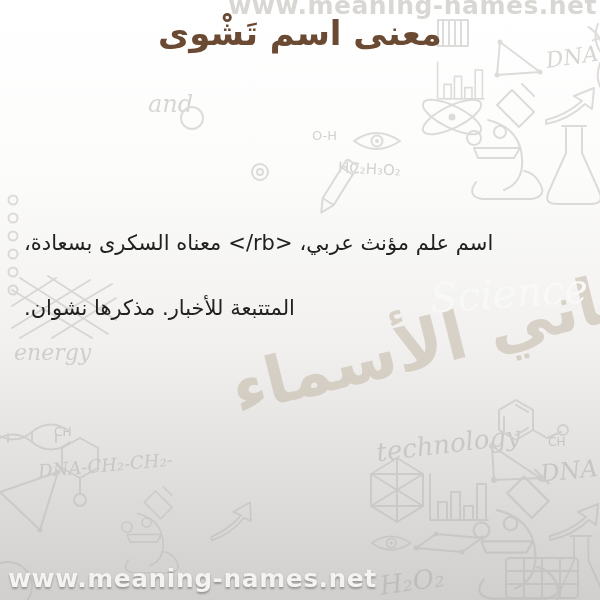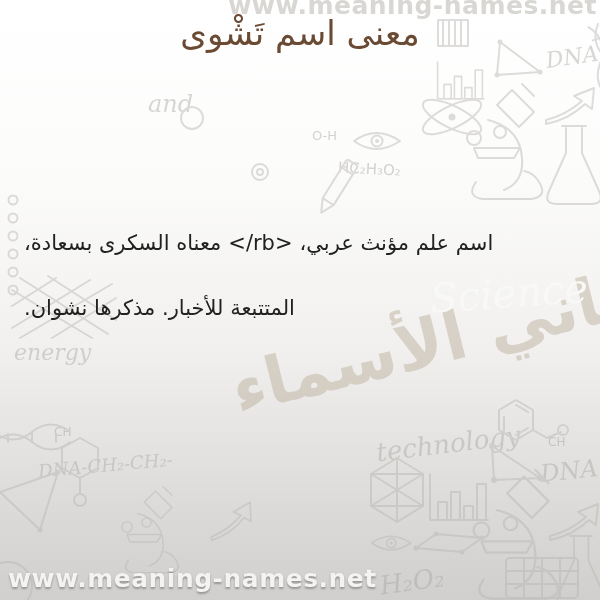--- a/index.html
+++ b/index.html
@@ -17,21 +17,21 @@
   .script-light{fill:#ffffff;font-family:"DejaVu Serif",serif;font-style:italic;}
   .formula-word{fill:#a29f9c;font-family:"DejaVu Sans",sans-serif;}
   .arabic-watermark{fill:#b9ab97;font-family:"DejaVu Sans",sans-serif;font-weight:bold;}
   .top-watermark{
     position:absolute;top:-9px;right:3px;z-index:2;
     font-size:25px;font-weight:bold;letter-spacing:.5px;color:#d9d7d4;
   }
   .title{
     position:absolute;top:8px;left:0;right:0;margin:0;z-index:2;
     text-align:center;direction:rtl;
-    font-size:34px;line-height:50px;font-weight:normal;color:#6b4a33;letter-spacing:.5px;
+    font-size:34px;line-height:50px;font-weight:bold;color:#6b4a33;letter-spacing:.5px;
   }
   .meaning-line{
     position:absolute;left:24px;z-index:2;
     direction:rtl;white-space:nowrap;display:inline-block;
     font-size:21px;color:#212121;
   }
   .line1{top:231px;}
   .line2{top:296px;}
   .tag-token{direction:ltr;unicode-bidi:isolate;display:inline-block;margin:0 7px;}
   .footer-url{

